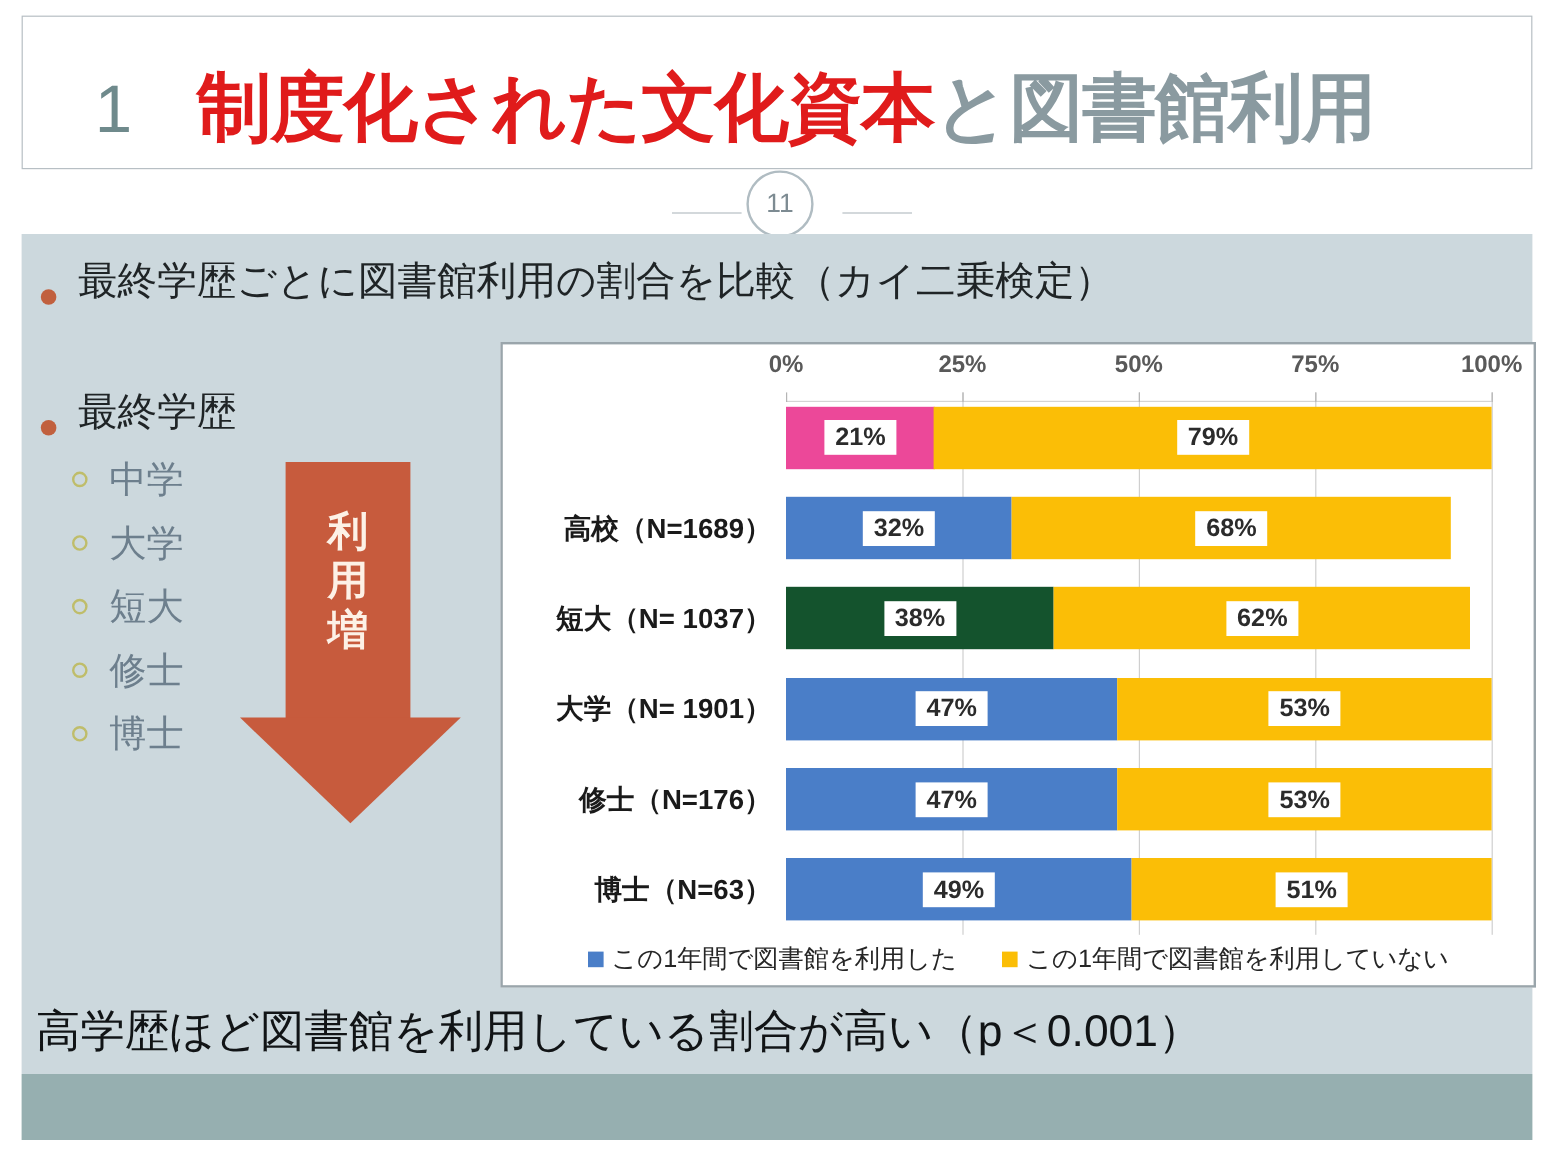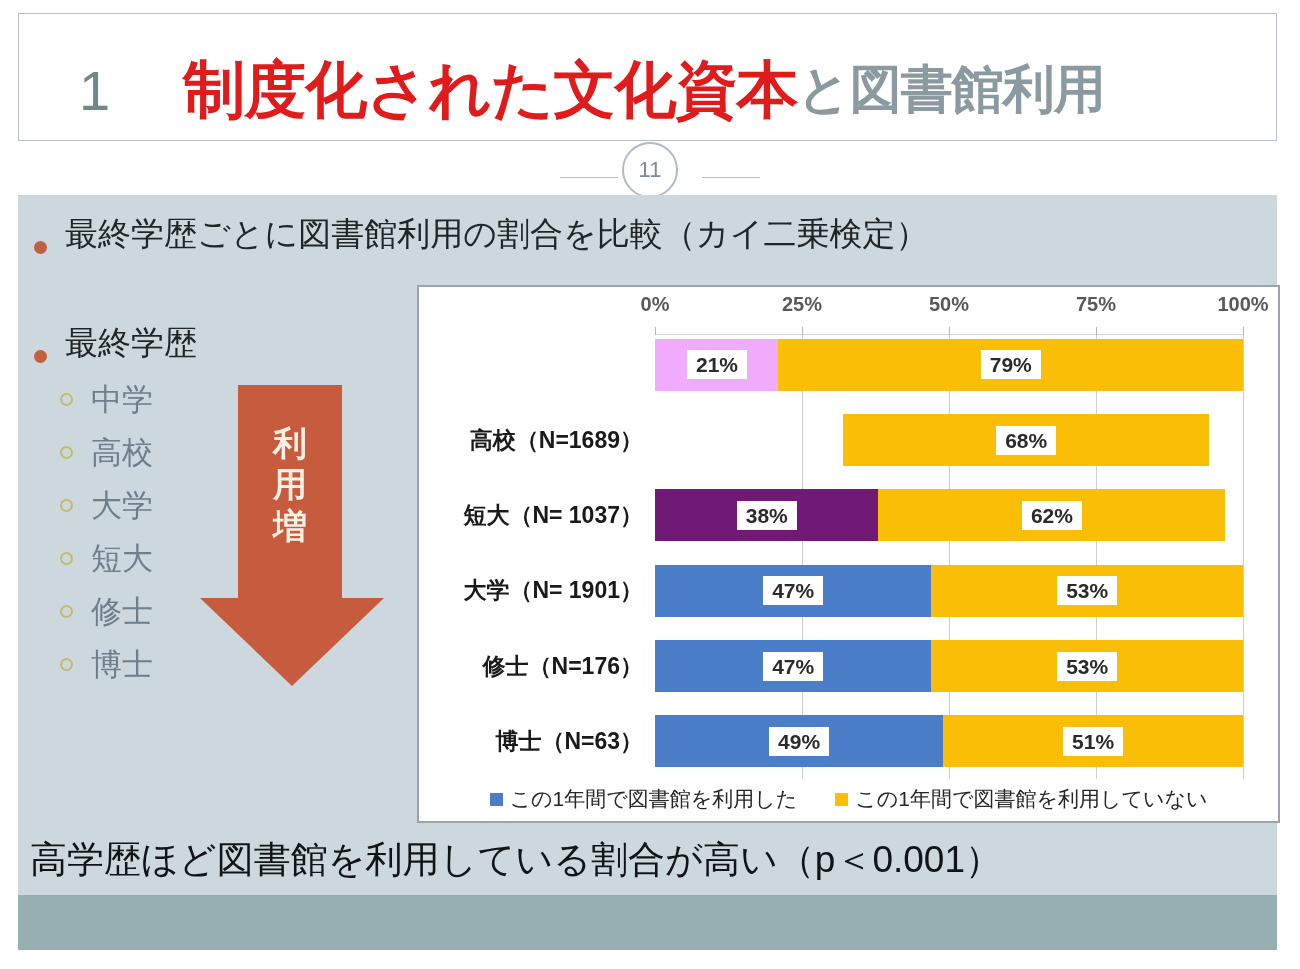--- a/index.html
+++ b/index.html
@@ -37,25 +37,25 @@
   #title-number {
     font-size: 56px;
     font-weight: normal;
     color: #6f8a8c;
     letter-spacing: 0px;
   }
   #title-main {
     font-size: 62px;
     font-weight: bold;
     color: #e01b1b;
-    margin-left: 73px;
+    margin-left: 54px;
     letter-spacing: -1px;
   }
   #title-sub {
-    font-size: 52px;
+    font-size: 62px;
     font-weight: bold;
     color: #8a9aa0;
     letter-spacing: -1px;
   }
 
   
   #pagenum-wrap {
     position: absolute;
     left: 0; top: 142px;
     width: 1300px; height: 52px;
@@ -338,24 +338,20 @@
 
   <div class="bullet-row" id="bullet-edu">
     <span class="bullet-dot"></span>
     <span class="bullet-text">最終学歴</span>
   </div>
 
   <div id="sub-list">
     <div class="sub-row">
       <span class="sub-ring"></span>
       <span class="sub-text">中学</span>
-    </div>
-    <div class="sub-row">
-      <span class="sub-ring"></span>
-      <span class="sub-text">高校</span>
     </div>
     <div class="sub-row">
       <span class="sub-ring"></span>
       <span class="sub-text">大学</span>
     </div>
     <div class="sub-row">
       <span class="sub-ring"></span>
       <span class="sub-text">短大</span>
     </div>
     <div class="sub-row">
@@ -394,34 +390,37 @@
           <div class="cat-label" style="top: 237.667px;">大学（N= 1901）</div>
           <div class="cat-label" style="top: 313px;">修士（N=176）</div>
           <div class="cat-label" style="top: 388px;">博士（N=63）</div>
         </div>
       <div id="plot-area">
           <div class="gridline" style="left: 147px;"></div>
           <div class="gridline" style="left: 294px;"></div>
           <div class="gridline" style="left: 441px;"></div>
           <div class="gridline" style="left: 588px;"></div>
           <div class="bar-row" style="top: 11.6667px; height: 52px;">
-            <div class="bar-seg seg-blue" style="left: 0px; width: 124px; background: #f0abfc;">
+            <div class="bar-seg seg-blue" style="left: 0px; width: 124px; background: #ec4899;">
               <span class="seg-label">21%</span>
             </div>
             <div class="bar-seg seg-yellow" style="left: 123.48px; width: 464.52px; background: rgb(251, 190, 6);">
               <span class="seg-label">79%</span>
             </div>
           </div>
           <div class="bar-row" style="top: 87px; height: 52px;">
+            <div class="bar-seg seg-blue" style="left: 0px; width: 188.16px; background: rgb(74, 126, 200);">
+              <span class="seg-label">32%</span>
+            </div>
             <div class="bar-seg seg-yellow" style="left: 188.16px; width: 366px; background: rgb(251, 190, 6);">
               <span class="seg-label">68%</span>
             </div>
           </div>
           <div class="bar-row" style="top: 162.333px; height: 52px;">
-            <div class="bar-seg seg-blue" style="left: 0px; width: 223.44px; background: #701a75;">
+            <div class="bar-seg seg-blue" style="left: 0px; width: 223.44px; background: #14532d;">
               <span class="seg-label">38%</span>
             </div>
             <div class="bar-seg seg-yellow" style="left: 223.44px; width: 347px; background: rgb(251, 190, 6);">
               <span class="seg-label">62%</span>
             </div>
           </div>
           <div class="bar-row" style="top: 237.667px; height: 52px;">
             <div class="bar-seg seg-blue" style="left: 0px; width: 276.36px; background: rgb(74, 126, 200);">
               <span class="seg-label">47%</span>
             </div>

